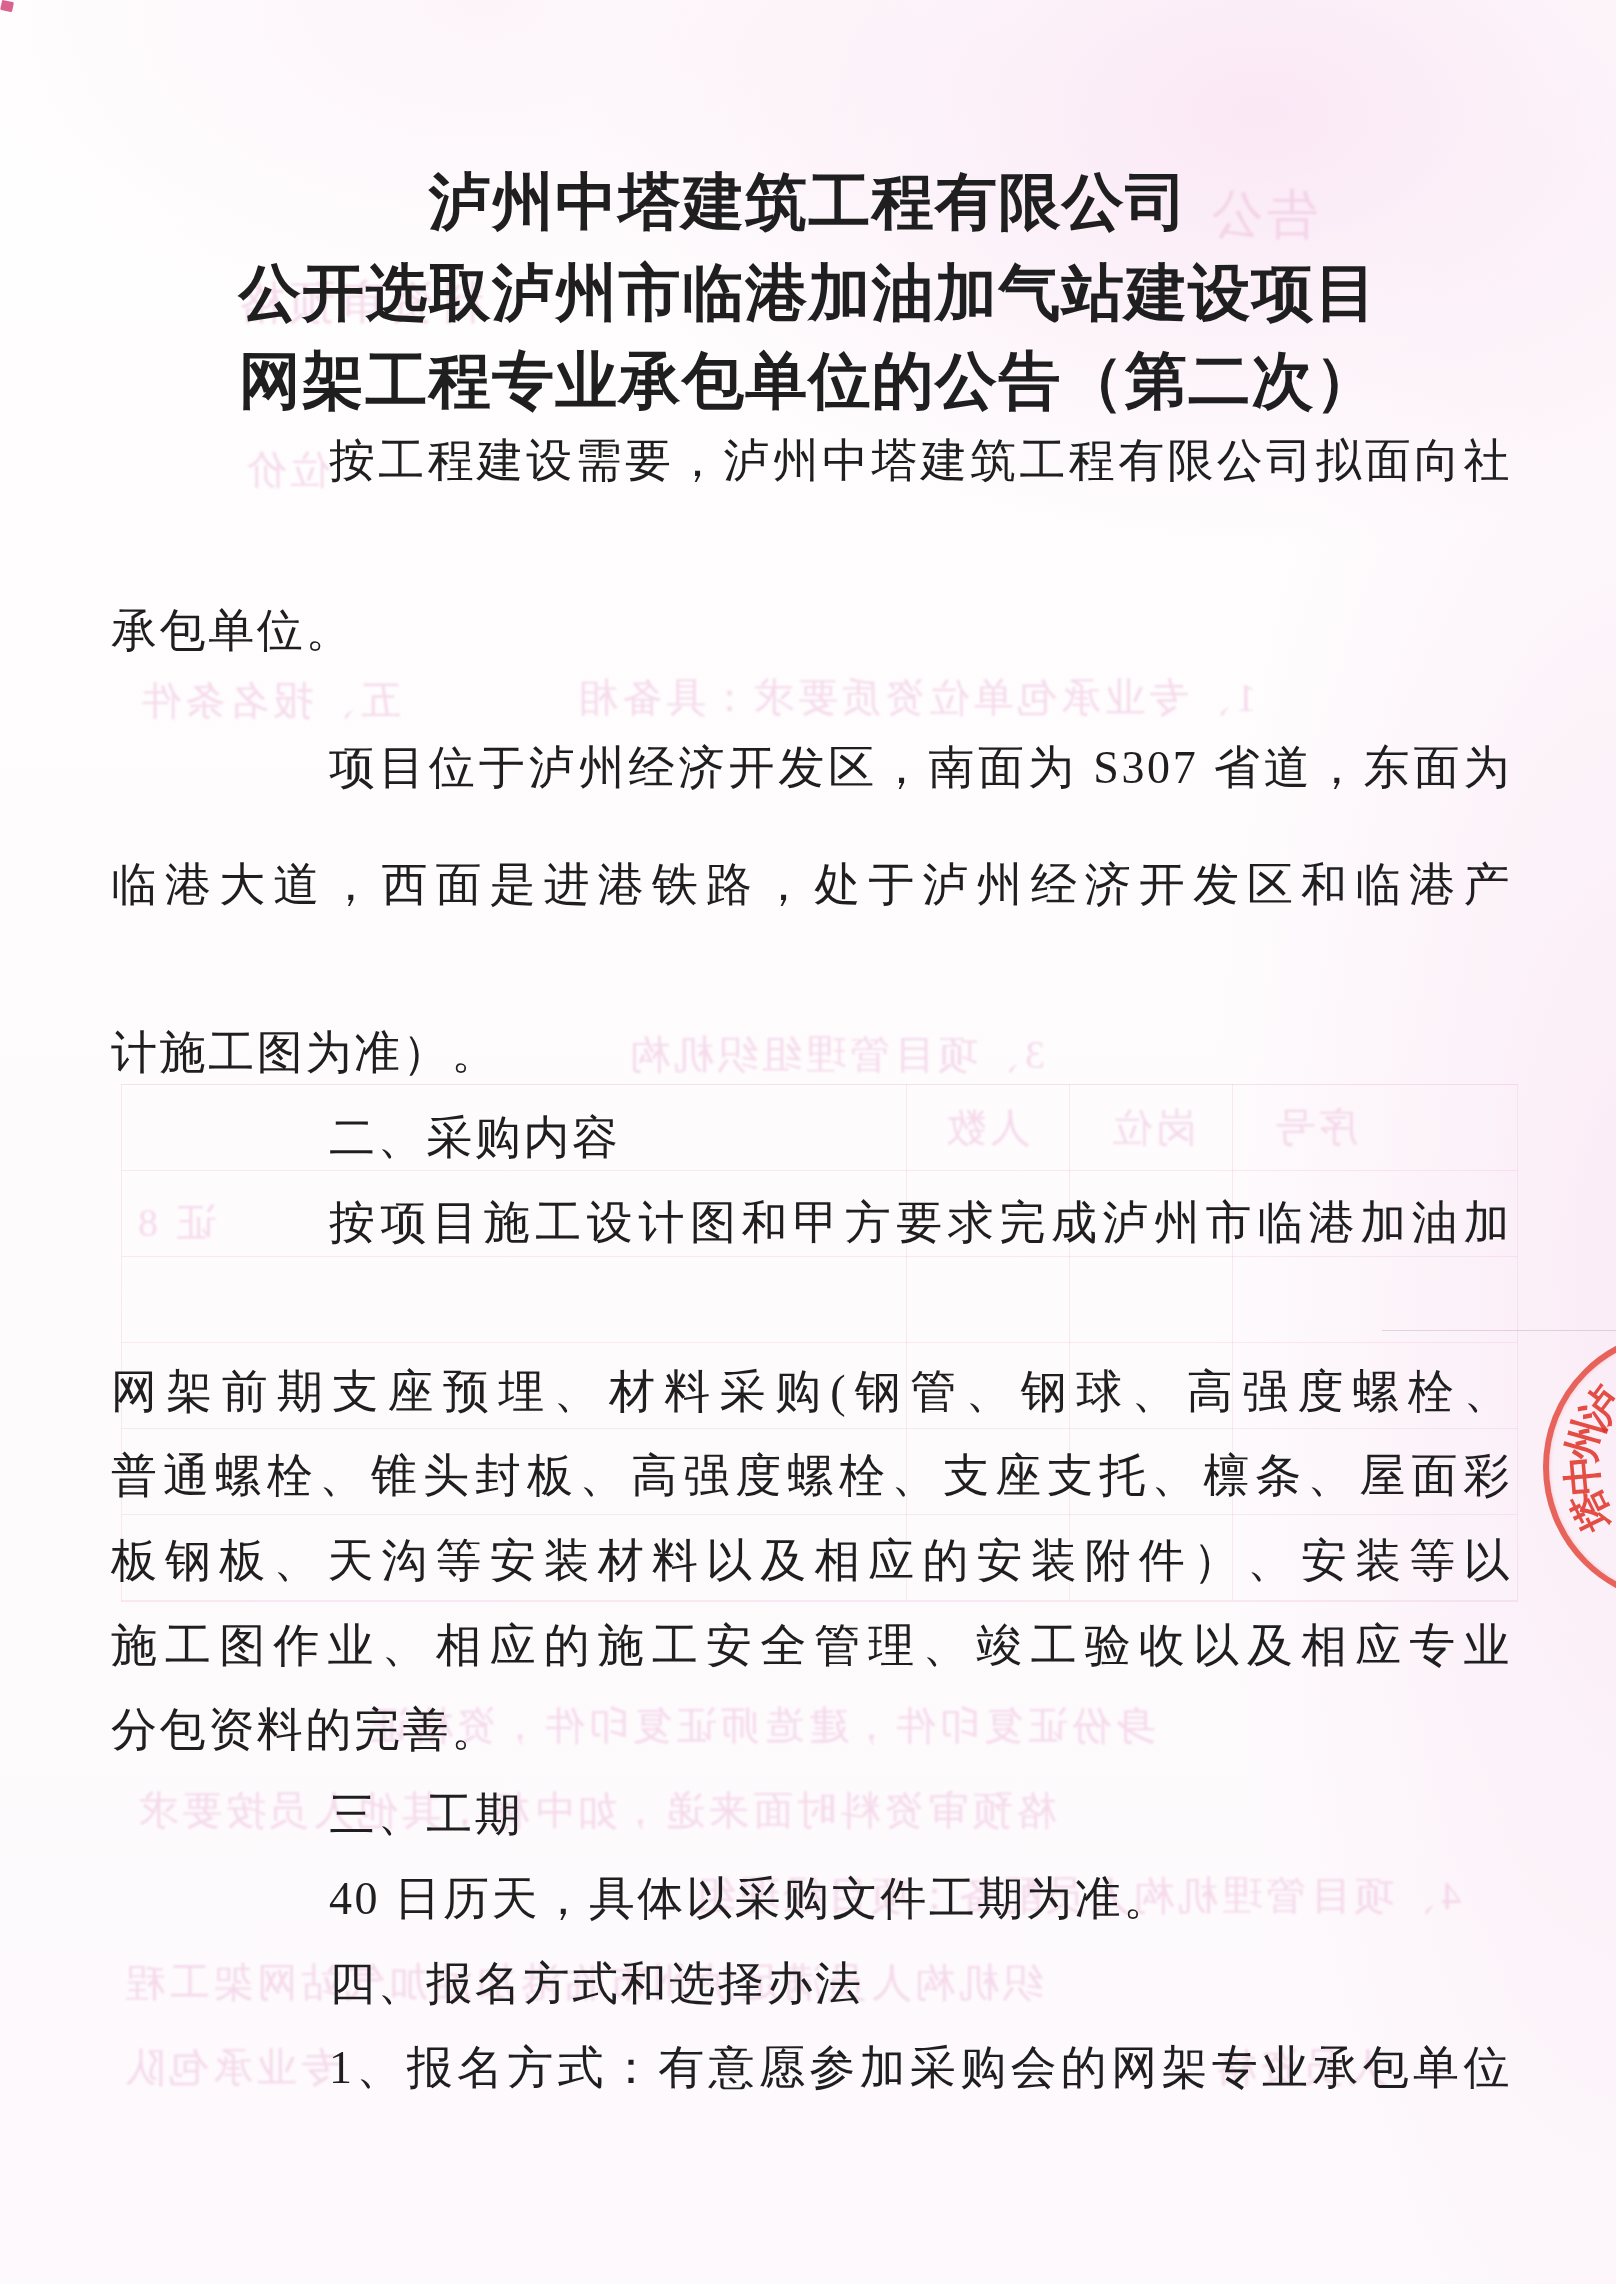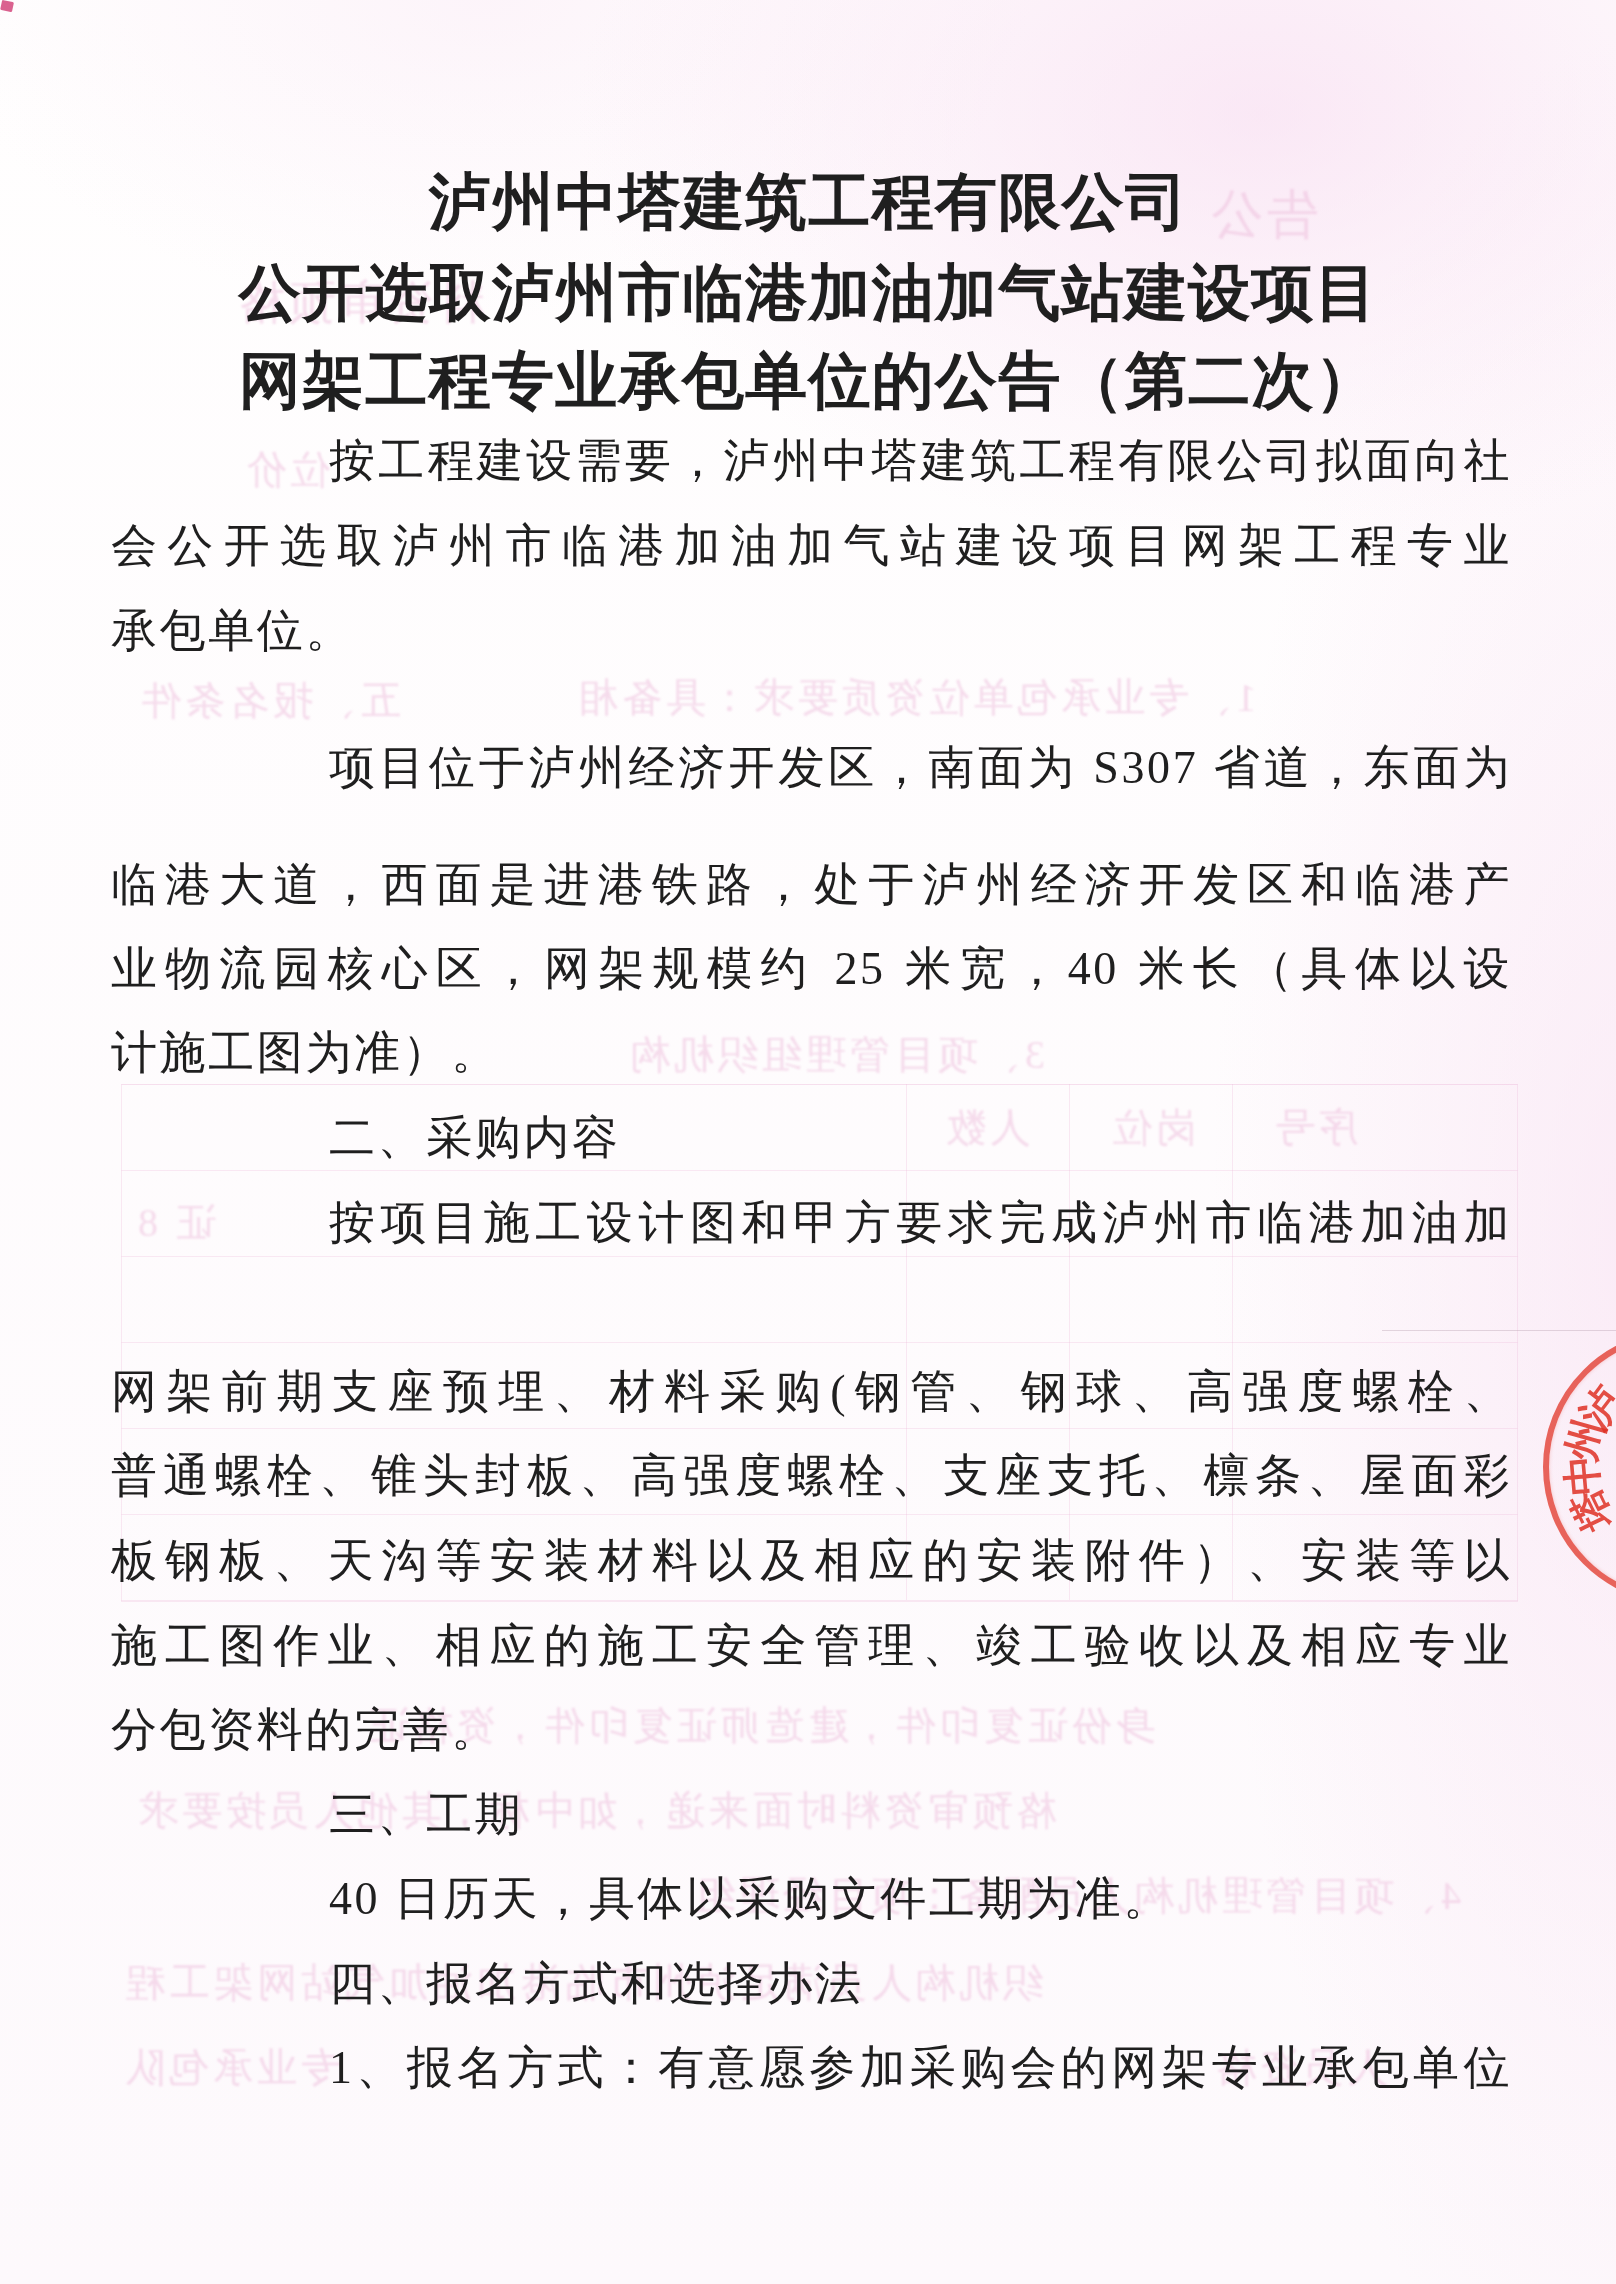--- a/index.html
+++ b/index.html
@@ -106,25 +106,23 @@
     <div class="crease"></div>
   </div>
 
   <div class="corner-mark"></div>
 
   <div class="tl" style="top:157px">泸州中塔建筑工程有限公司</div>
   <div class="tl" style="top:248px">公开选取泸州市临港加油加气站建设项目</div>
   <div class="tl" style="top:336px">网架工程专业承包单位的公告（第二次）</div>
 
   <div class="ln indent full" style="top:418px">按工程建设需要，泸州中塔建筑工程有限公司拟面向社</div>
-  <div class="ln full" style="top:503px">会公开选取泸州市临港加油加气站建设项目网架工程专业</div>
   <div class="ln" style="top:588px">承包单位。</div>
   <div class="ln indent full" style="top:725px">项目位于泸州经济开发区，南面为 S307 省道，东面为</div>
   <div class="ln full" style="top:842px">临港大道，西面是进港铁路，处于泸州经济开发区和临港产</div>
-  <div class="ln full" style="top:926px">业物流园核心区，网架规模约 25 米宽，40 米长（具体以设</div>
   <div class="ln" style="top:1010px">计施工图为准）。</div>
   <div class="ln indent" style="top:1095px">二、采购内容</div>
   <div class="ln indent full" style="top:1180px">按项目施工设计图和甲方要求完成泸州市临港加油加</div>
   <div class="ln full" style="top:1349px">网架前期支座预埋、材料采购(钢管、钢球、高强度螺栓、</div>
   <div class="ln full" style="top:1433px">普通螺栓、锥头封板、高强度螺栓、支座支托、檩条、屋面彩</div>
   <div class="ln full" style="top:1518px">板钢板、天沟等安装材料以及相应的安装附件）、安装等以</div>
   <div class="ln full" style="top:1603px">施工图作业、相应的施工安全管理、竣工验收以及相应专业</div>
   <div class="ln" style="top:1687px">分包资料的完善。</div>
   <div class="ln indent" style="top:1772px">三、工期</div>
   <div class="ln indent" style="top:1856px">40 日历天，具体以采购文件工期为准。</div>

